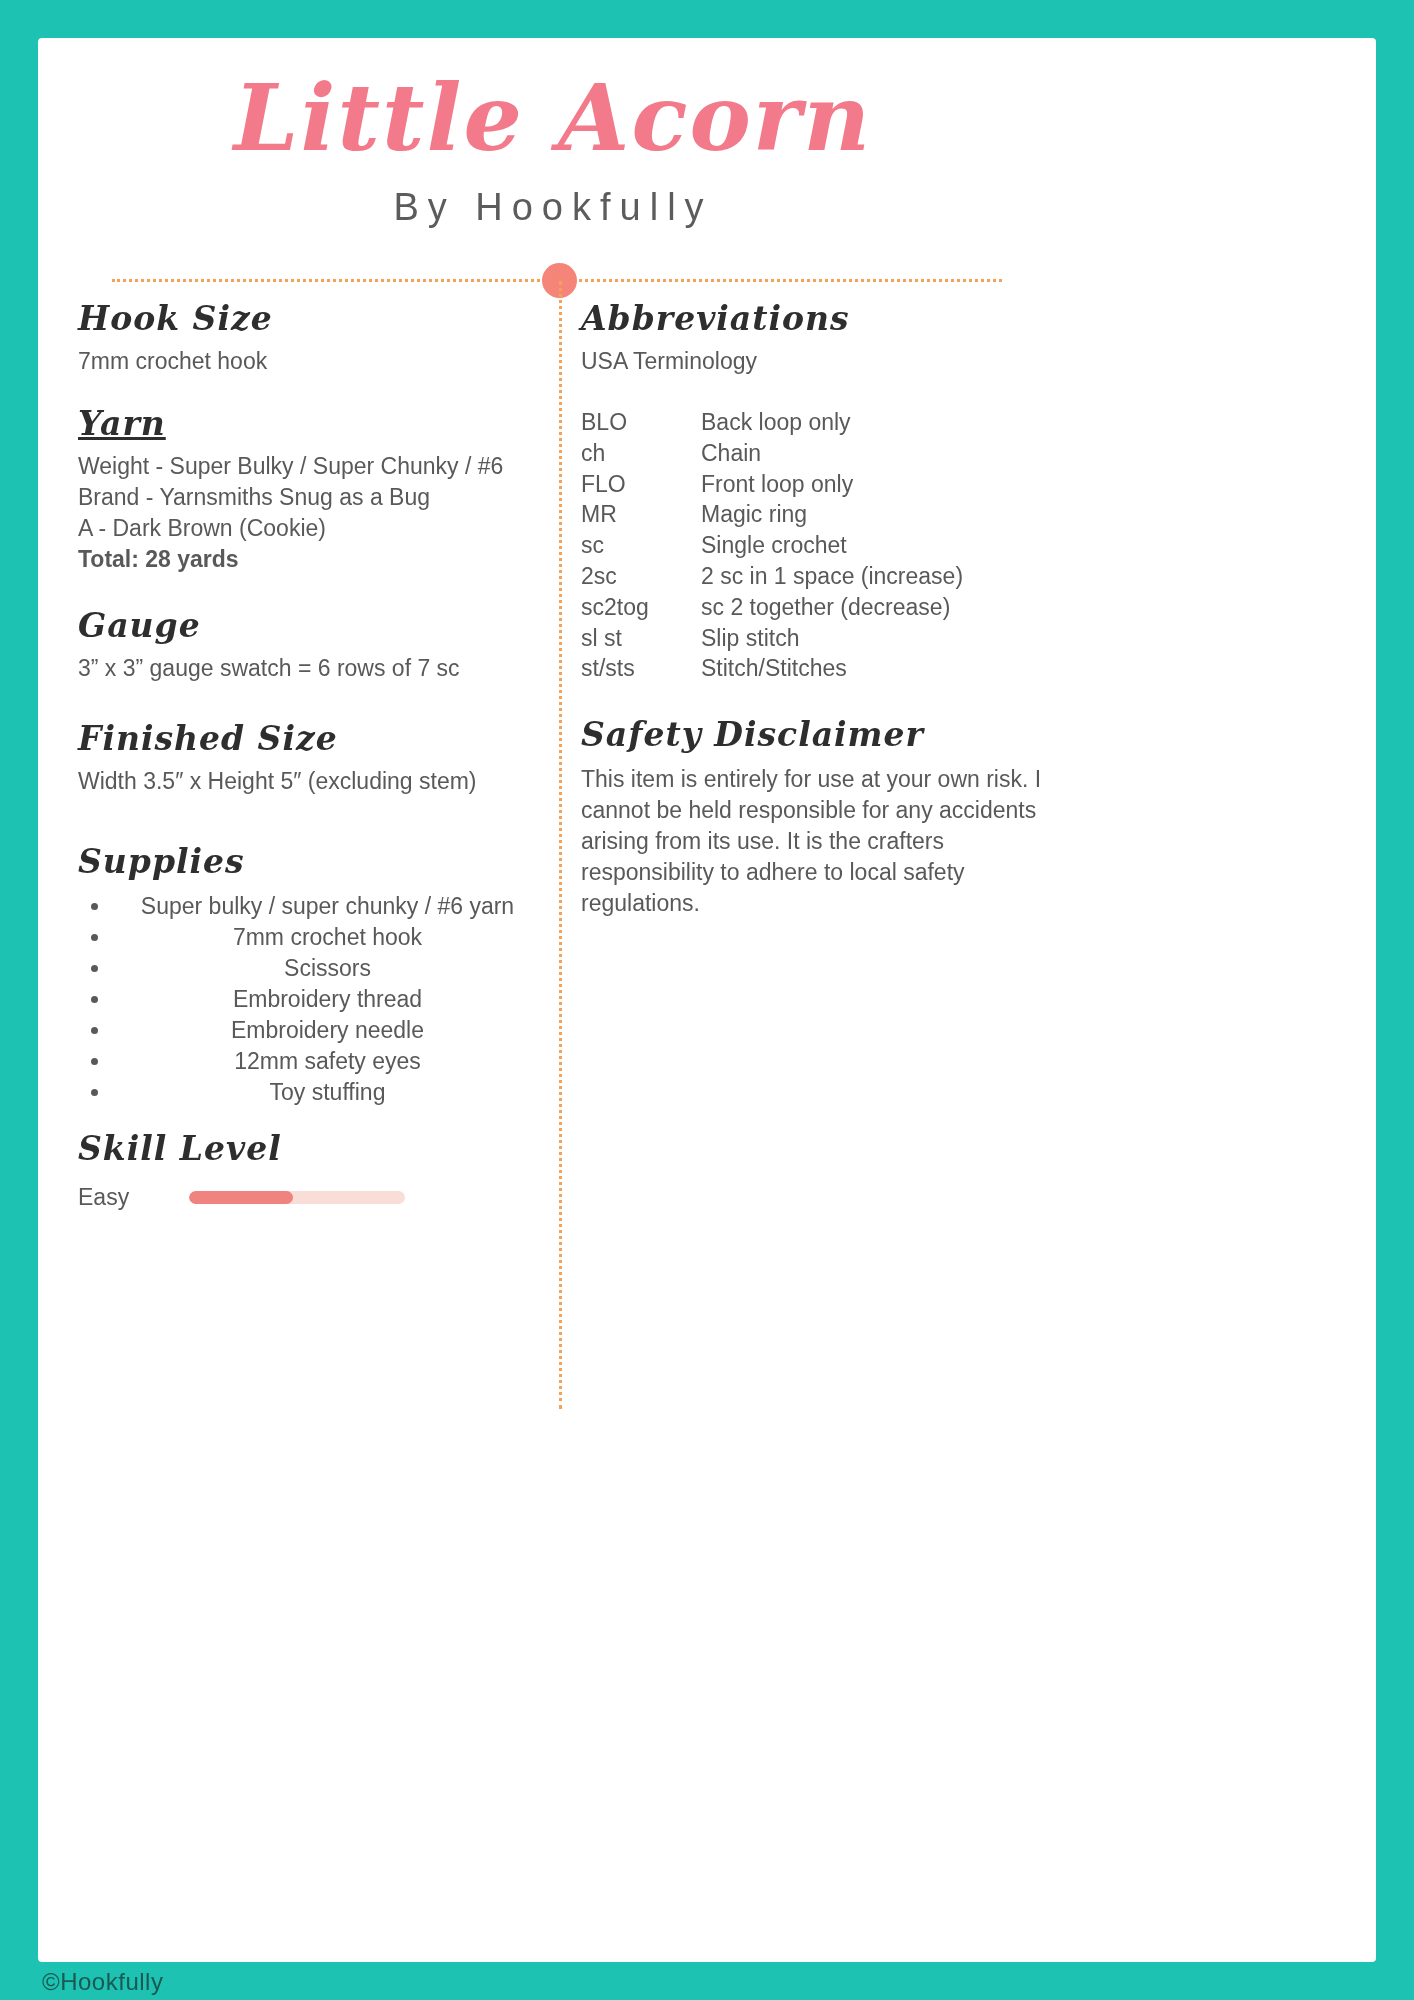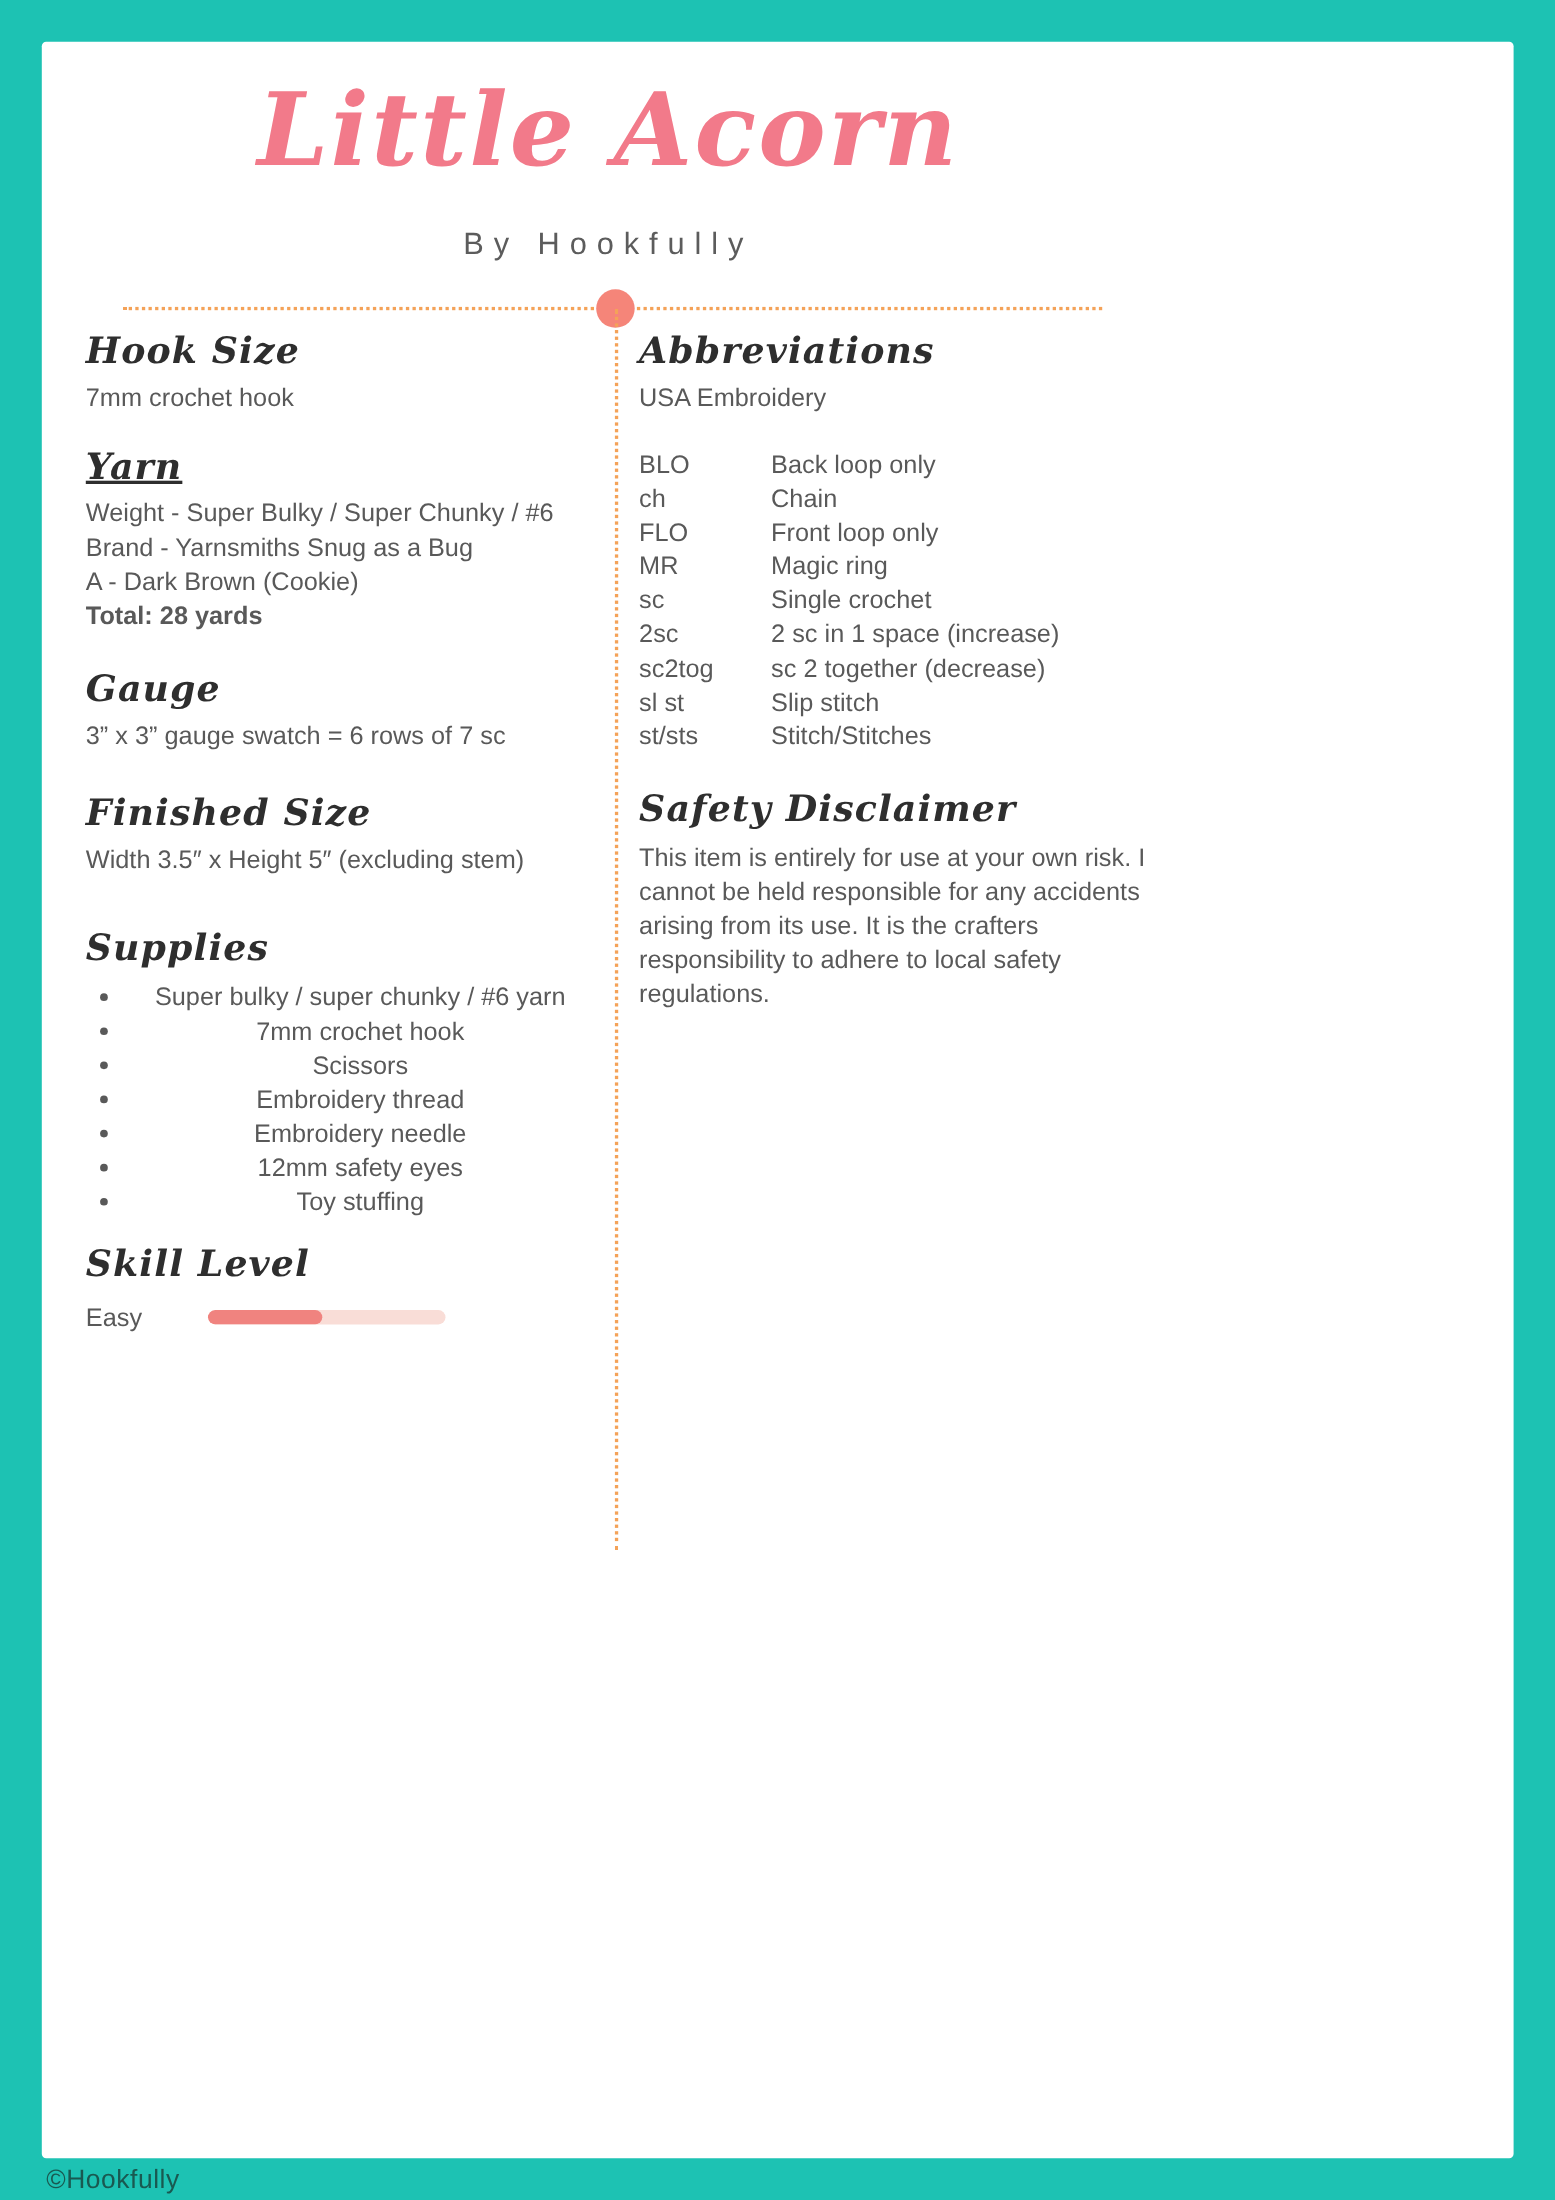--- a/index.html
+++ b/index.html
@@ -33,22 +33,22 @@
     text-align:center;
   }
   .title{
     font-family:"DejaVu Serif", serif;
     font-style:italic; font-weight:bold;
     font-size:92px; line-height:120px;
     color:var(--pink);
     letter-spacing:2px;
   }
   .subtitle{
-    margin-top:28px;
-    font-size:28px;
+    margin-top:8px;
+    font-size:38px;
     color:#5c5c5c;
     letter-spacing:9px;
     font-weight:400;
   }
   
   .hline{
     position:absolute; left:74px; top:241px; width:890px; height:0;
     border-top:3px dotted var(--orange);
   }
   .divider-dot{
@@ -173,21 +173,21 @@
         <span class="skill-bar">
           <span class="skill-bar-fill" style="width: 48%;"></span>
         </span>
       </div>
 
     </div>
 
     <div class="col-right">
 
       <div class="script-h">Abbreviations</div>
-      <div class="mt6">USA Embroidery</div>
+      <div class="mt6">USA Terminology</div>
 
       <div class="abbr-table">
         <span>BLO</span>
           <span>Back loop only</span>
         <span>ch</span>
           <span>Chain</span>
         <span>FLO</span>
           <span>Front loop only</span>
         <span>MR</span>
           <span>Magic ring</span>

